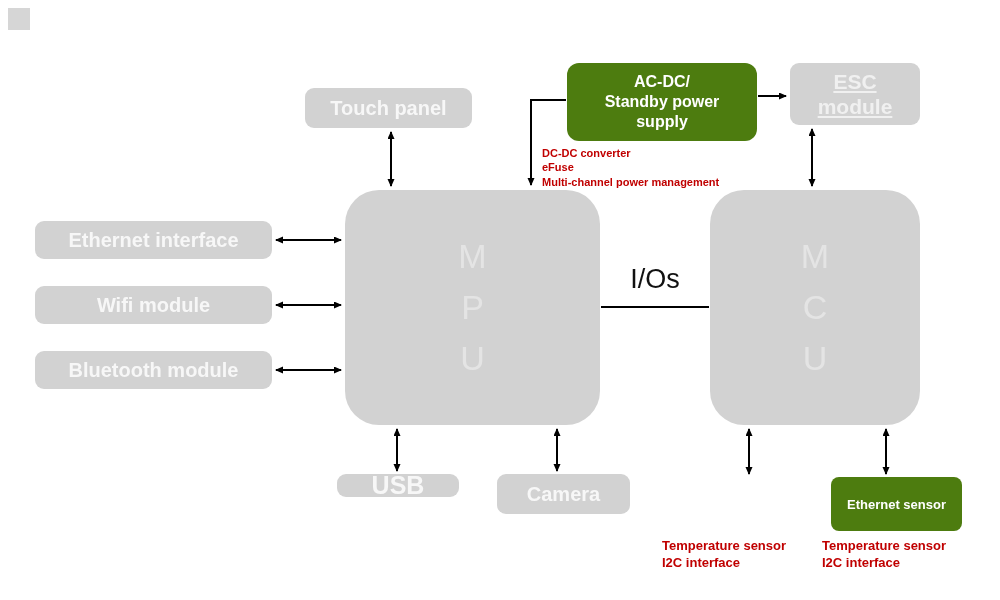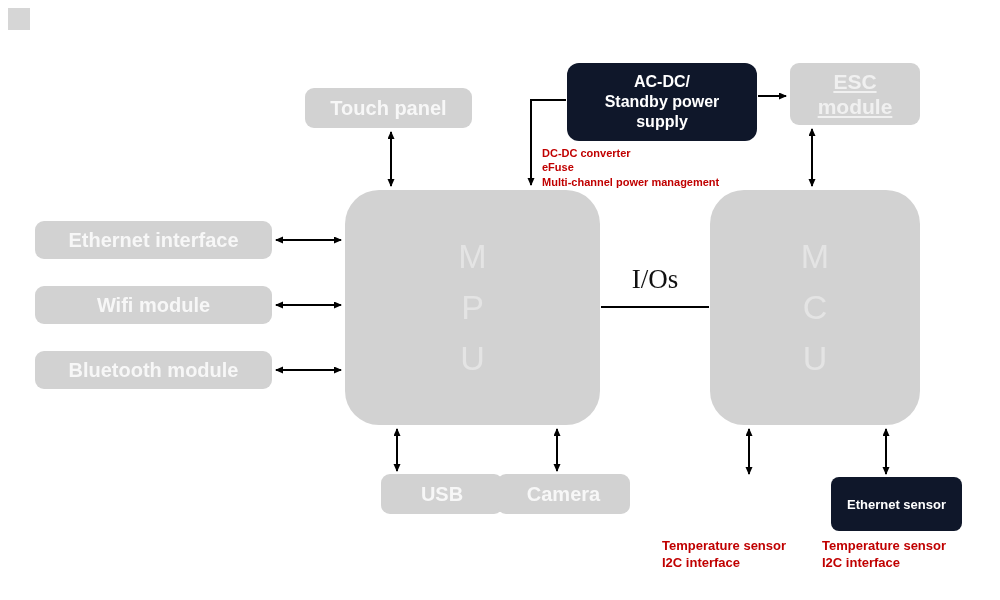--- a/index.html
+++ b/index.html
@@ -8,28 +8,28 @@
     font-family:"Liberation Sans",sans-serif;background:#ffffff;
   }
   .corner-square{position:absolute;left:8px;top:8px;width:22px;height:22px;background:#d6d6d6;}
   .arrows{position:absolute;left:0;top:0;width:1000px;height:600px;pointer-events:none;}
 
   .box{
     position:absolute;display:flex;align-items:center;justify-content:center;
     text-align:center;font-weight:bold;box-sizing:border-box;
   }
   .gray{background:#d2d2d2;color:#f7f7f7;border-radius:9px;}
-  .red{background:#0f172a;color:#ffffff;border-radius:12px;}
+  .red{background:#4d7c0f;color:#ffffff;border-radius:12px;}
   .pre{white-space:pre-line;}
 
   .touch-panel{left:305px;top:88px;width:167px;height:40px;font-size:20px;}
   .ethernet{left:35px;top:221px;width:237px;height:38px;font-size:20px;}
   .wifi{left:35px;top:286px;width:237px;height:38px;font-size:20px;}
   .bluetooth{left:35px;top:351px;width:237px;height:38px;font-size:20px;}
-  .usb{left:337px;top:474px;width:122px;height:40px;font-size:20px;margin-left:44px;}
+  .usb{left:337px;top:474px;width:122px;height:23px;font-size:25px;}
   .camera{left:497px;top:474px;width:133px;height:40px;font-size:20px;}
 
   .acdc{left:567px;top:63px;width:190px;height:78px;font-size:16px;line-height:1.25;}
   .esc{left:790px;top:63px;width:130px;height:62px;font-size:21px;line-height:1.2;color:#f0f0f0;text-decoration:underline;}
 
   .mpu{left:345px;top:190px;width:255px;height:235px;border-radius:34px;}
   .mcu{left:710px;top:190px;width:210px;height:235px;border-radius:34px;}
   .chip-letters{
     font-size:34px;font-weight:400;color:#e4e4e4;line-height:1.5;
     white-space:pre-line;text-align:center;
@@ -41,21 +41,21 @@
   .caption{
     position:absolute;text-align:left;color:#c00000;font-weight:bold;
     white-space:pre-line;
   }
   .acdc-caption{left:542px;top:146px;width:240px;font-size:11px;line-height:1.3;}
   .spo2-caption{left:662px;top:538px;width:174px;font-size:13px;line-height:1.3;}
   .pressure-caption{left:822px;top:538px;width:150px;font-size:13px;line-height:1.3;}
 
   .ios-label{
     position:absolute;left:598px;top:264px;width:114px;text-align:center;
-    font-size:27px;color:#111111;font-weight:400;font-family:Liberation Serif, serif;
+    font-size:27px;color:#111111;font-weight:400;
   }
 </style>
 </head>
 <body>
 
 <div class="canvas">
 
   <div class="corner-square"></div>
 
   <svg class="arrows" viewBox="0 0 1000 600" xmlns="http://www.w3.org/2000/svg">

